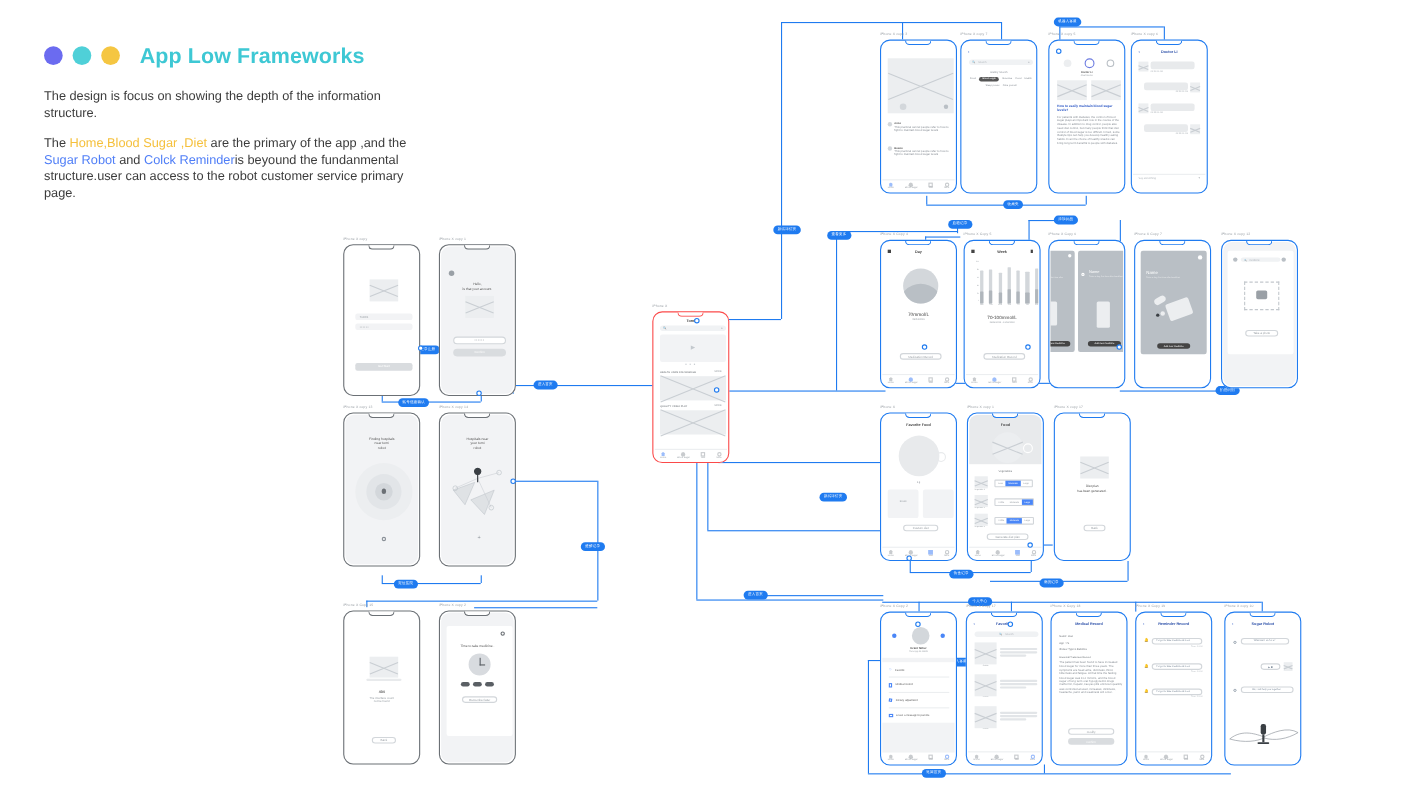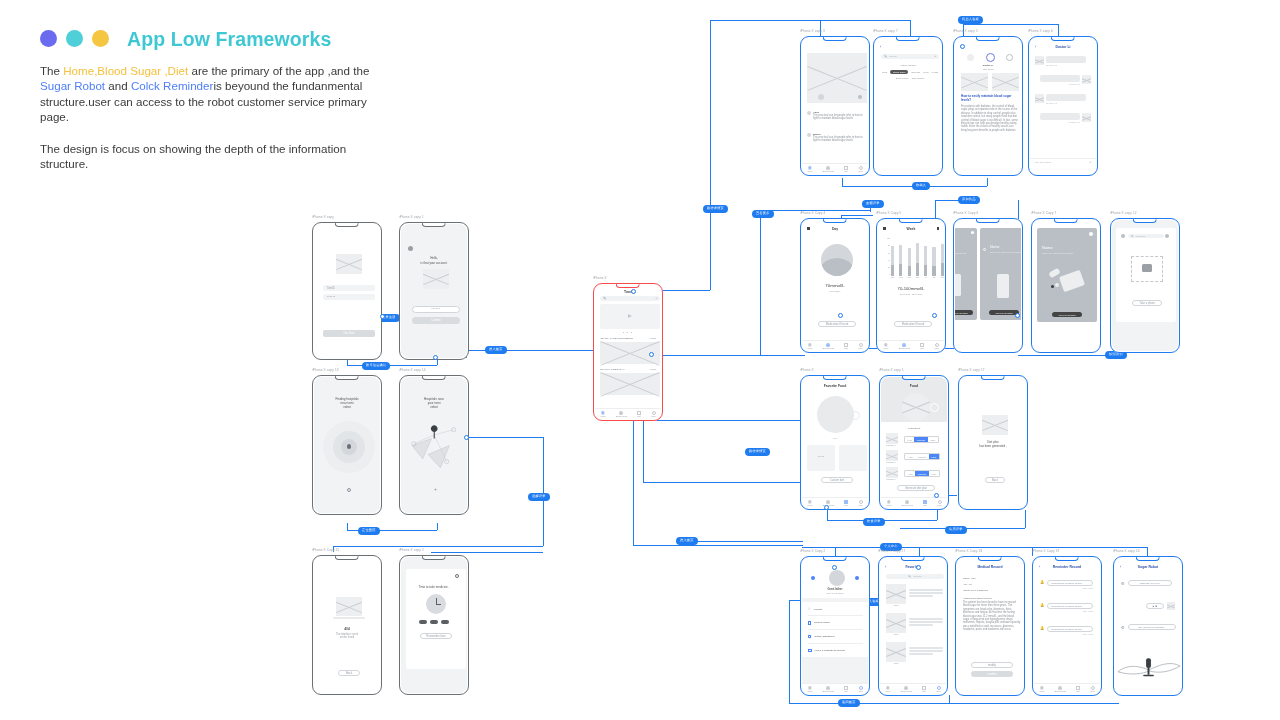--- a/index.html
+++ b/index.html
@@ -6,21 +6,21 @@
   * { box-sizing: border-box; margin: 0; padding: 0; }
   html, body {
     width: 1280px; height: 720px;
     background: #ffffff;
     font-family: "Liberation Sans", sans-serif;
     overflow: hidden;
   }
   #canvas { position: relative; width: 1280px; height: 720px; }
 
   
-  .hdr { position: absolute; left: 40px; top: 28px; width: 340px; }
+  .hdr { position: absolute; left: 40px; top: 40px; width: 340px; }
   .dots { display: flex; gap: 9px; align-items: center; margin-bottom: 2px; }
   .dot { width: 17px; height: 17px; border-radius: 50%; }
   .hdr-row { display: flex; align-items: center; gap: 18px; }
   .title { font-size: 19.5px; font-weight: bold; color: #3ec8d4; letter-spacing: .1px; }
   .para { font-size: 11.6px; line-height: 15.3px; color: #3b3b3b; margin-top: 17px; }
   .para2 { margin-top: 12px; }
   .hl-y { color: #f5c03c; }
   .hl-b { color: #4f7ef7; }
 
   
@@ -83,22 +83,22 @@
 
   <div class="hdr">
     <div class="hdr-row">
       <div class="dots">
         <div class="dot" style="background:#6b6bf0"></div>
         <div class="dot" style="background:#4fd0d8"></div>
         <div class="dot" style="background:#f5c642"></div>
       </div>
       <div class="title">App Low Frameworks</div>
     </div>
+    <div class="para">The design is focus on showing the depth of the information structure.</div>
     <div class="para para2"><span>The </span><span class="hl-y">Home,Blood Sugar ,Diet</span><span> are the primary of the app ,and the </span><span class="hl-b">Sugar Robot</span><span> and </span><span class="hl-b">Colck Reminder</span><span>is beyound the fundanmental structure.user can access to the robot customer service primary page.</span></div>
-    <div class="para">The design is focus on showing the depth of the information structure.</div>
   </div>
 
   <div class="ln lnh" style="left:383px;top:317px;width:38px;"></div>
   <div class="ln lnv" style="left:421px;top:283px;height:34px;"></div>
   <div class="ln lnh" style="left:421px;top:283px;width:14px;"></div>
   <div class="ln lnh" style="left:347px;top:365px;width:90px;"></div>
   <div class="ln lnv" style="left:347px;top:358px;height:7px;"></div>
   <div class="ln lnv" style="left:437px;top:358px;height:7px;"></div>
   <div class="ln lnh" style="left:347px;top:530px;width:90px;"></div>
   <div class="ln lnv" style="left:347px;top:523px;height:7px;"></div>

